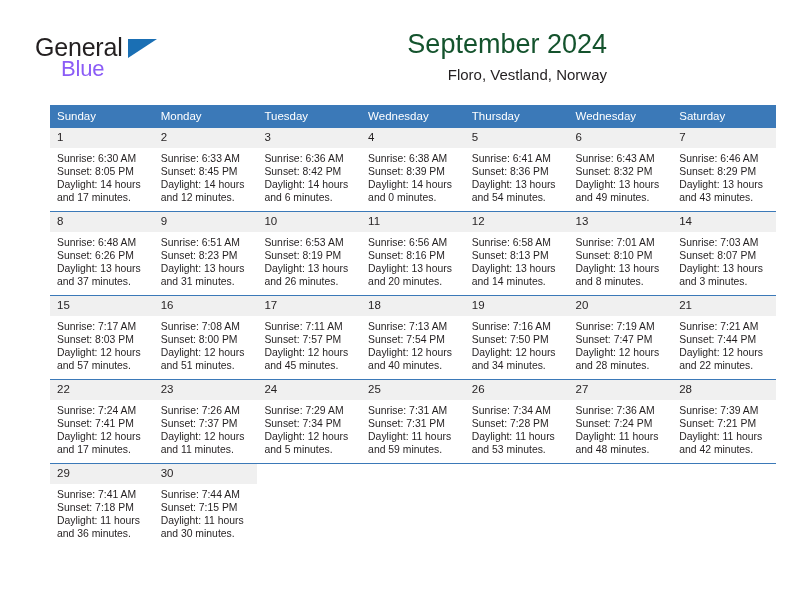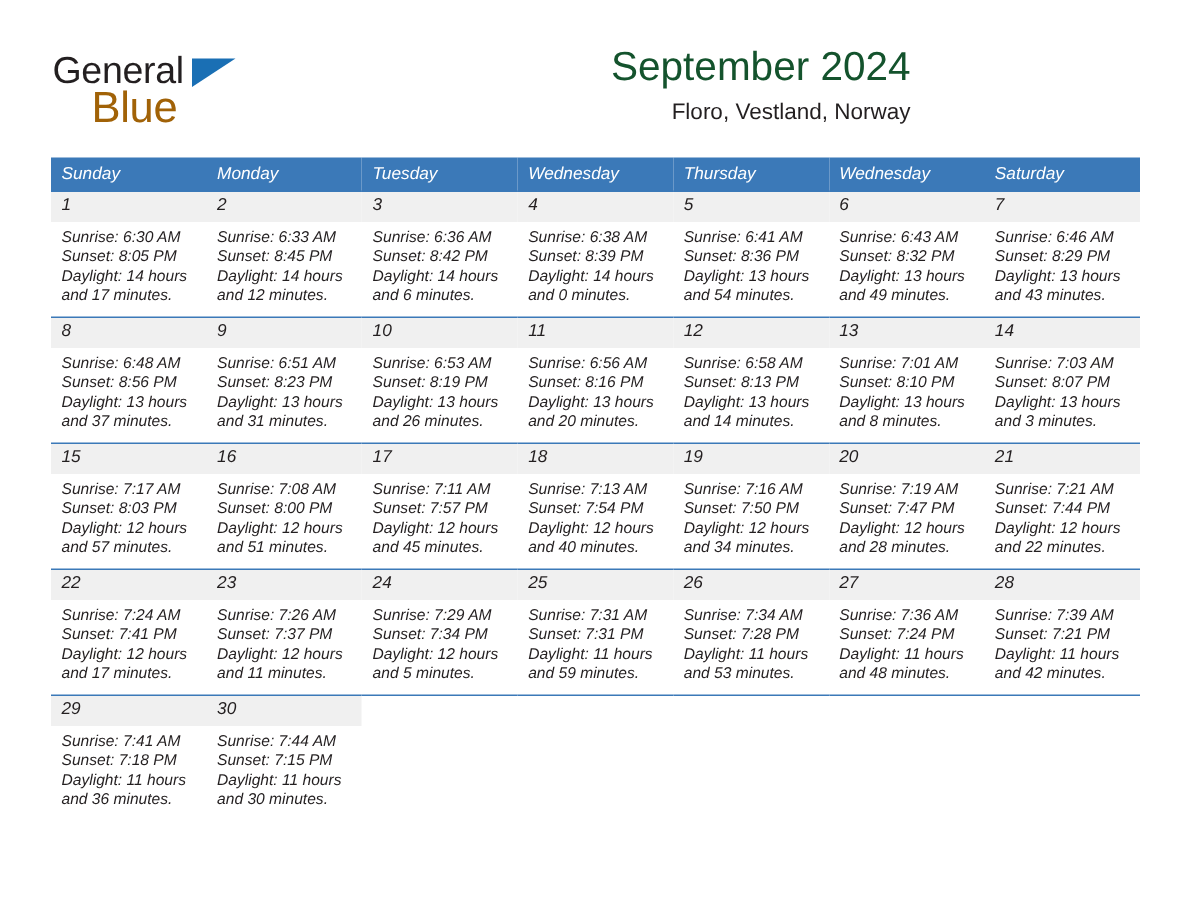--- a/index.html
+++ b/index.html
@@ -44,23 +44,23 @@
     top: 5px;
     font-size: 25px;
     letter-spacing: -0.2px;
     color: #231f20;
     line-height: 1;
   }
   .logo-blue {
     position: absolute;
     left: 28px;
     top: 28px;
-    font-size: 29px;
+    font-size: 22px;
     letter-spacing: -0.2px;
-    color: #a16207;
+    color: #8b5cf6;
     line-height: 1;
   }
   .logo-triangle {
     position: absolute;
     left: 95px;
     top: 9px;
     width: 0;
     height: 0;
     border-left: 29px solid #1a6fb4;
     border-bottom: 19px solid transparent;
@@ -84,26 +84,25 @@
     font-size: 15px;
     color: #231f20;
     margin: 7px 0 0 0;
     line-height: 1.1;
     white-space: nowrap;
   }
 
   
   .calendar {
     position: absolute;
-    left: 34px;
+    left: 50px;
     top: 105px;
     width: 726px;
     border-collapse: collapse;
     table-layout: fixed;
-    font-style: italic;
   }
   .calendar th {
     background: #3b79b8;
     color: #ffffff;
     font-size: 11.5px;
     font-weight: normal;
     text-align: left;
     padding: 5px 0 5px 7px;
     height: 12px;
     border: none;
@@ -235,21 +234,21 @@
               <div>Daylight: 13 hours</div>
               <div>and 43 minutes.</div>
             </div>
           </td>
         </tr>
         <tr class="week-row">
           <td>
             <div class="daynum">8</div>
             <div class="daytext">
               <div>Sunrise: 6:48 AM</div>
-              <div>Sunset: 8:56 PM</div>
+              <div>Sunset: 6:26 PM</div>
               <div>Daylight: 13 hours</div>
               <div>and 37 minutes.</div>
             </div>
           </td>
           <td>
             <div class="daynum">9</div>
             <div class="daytext">
               <div>Sunrise: 6:51 AM</div>
               <div>Sunset: 8:23 PM</div>
               <div>Daylight: 13 hours</div>

